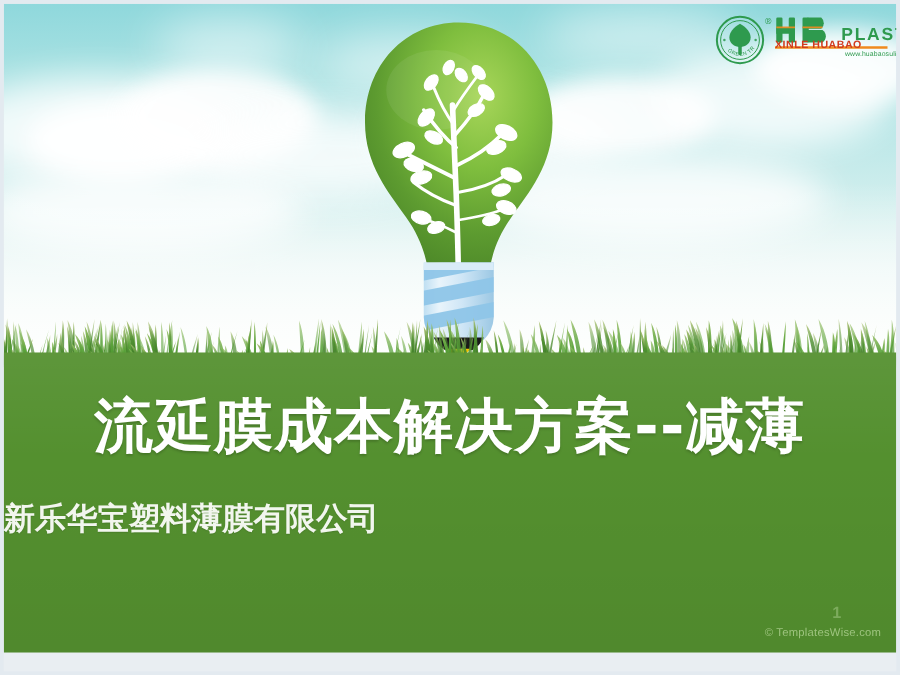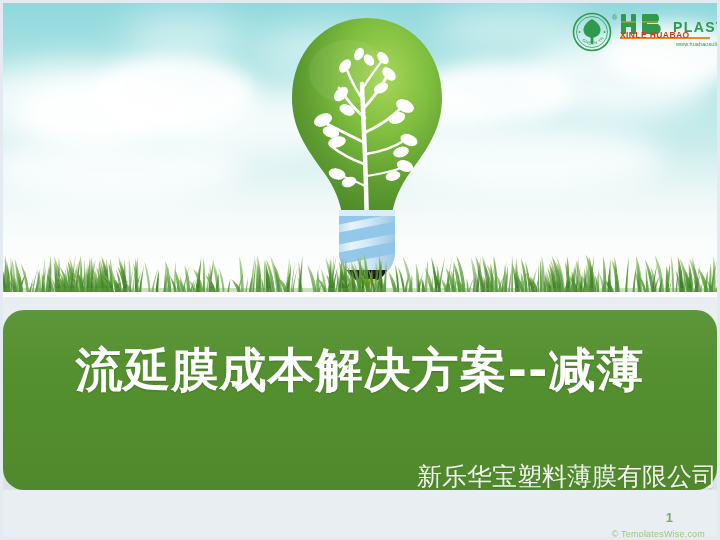--- a/index.html
+++ b/index.html
@@ -43,45 +43,43 @@
     position:absolute;left:3px;top:252px;width:714px;height:42px;z-index:12;overflow:hidden;
   }
 
   
   #divider{
     position:absolute;left:3px;top:292px;width:714px;height:5px;background:#ffffff;z-index:20;
   }
 
   
   #panel{
-    position:absolute;left:3px;top:310px;width:714px;height:180px;
+    position:absolute;left:3px;top:282px;width:714px;height:240px;
     background:#54902f;
     z-index:22;
-    border-radius:21px;
   }
   #panel-shade{
     position:absolute;left:0;top:0;width:100%;height:100%;
     background:linear-gradient(180deg,rgba(255,255,255,.06) 0%,rgba(255,255,255,0) 35%,rgba(0,0,0,.05) 100%);
   }
 
   #title{
     position:absolute;left:0;top:34px;width:100%;
     text-align:center;color:#ffffff;
     font-size:47px;line-height:1.1;font-weight:bold;
     letter-spacing:1px;
     font-family:"DejaVu Sans","Liberation Sans",sans-serif;
     text-shadow:0 1px 2px rgba(0,0,0,.18);
   }
   #subtitle{
     position:absolute;left:0;top:118px;width:100%;
-    text-align:right;color:#f2f6ee;
-    font-size:25px;line-height:1.2;font-weight:normal;
+    text-align:left;color:#f2f6ee;
+    font-size:25px;line-height:1.2;font-weight:bold;
     font-family:"DejaVu Sans","Liberation Sans",sans-serif;
     text-shadow:0 1px 1px rgba(0,0,0,.12);
-    margin-top:34px;
   }
 
   #slide-number{
     position:absolute;right:44px;top:200px;
     color:#7cab5c;font-size:13px;font-weight:bold;
   }
   #credit{
     position:absolute;right:12px;top:219px;
     color:#9ec47f;font-size:9px;letter-spacing:.2px;
     font-family:Liberation Sans, sans-serif;

